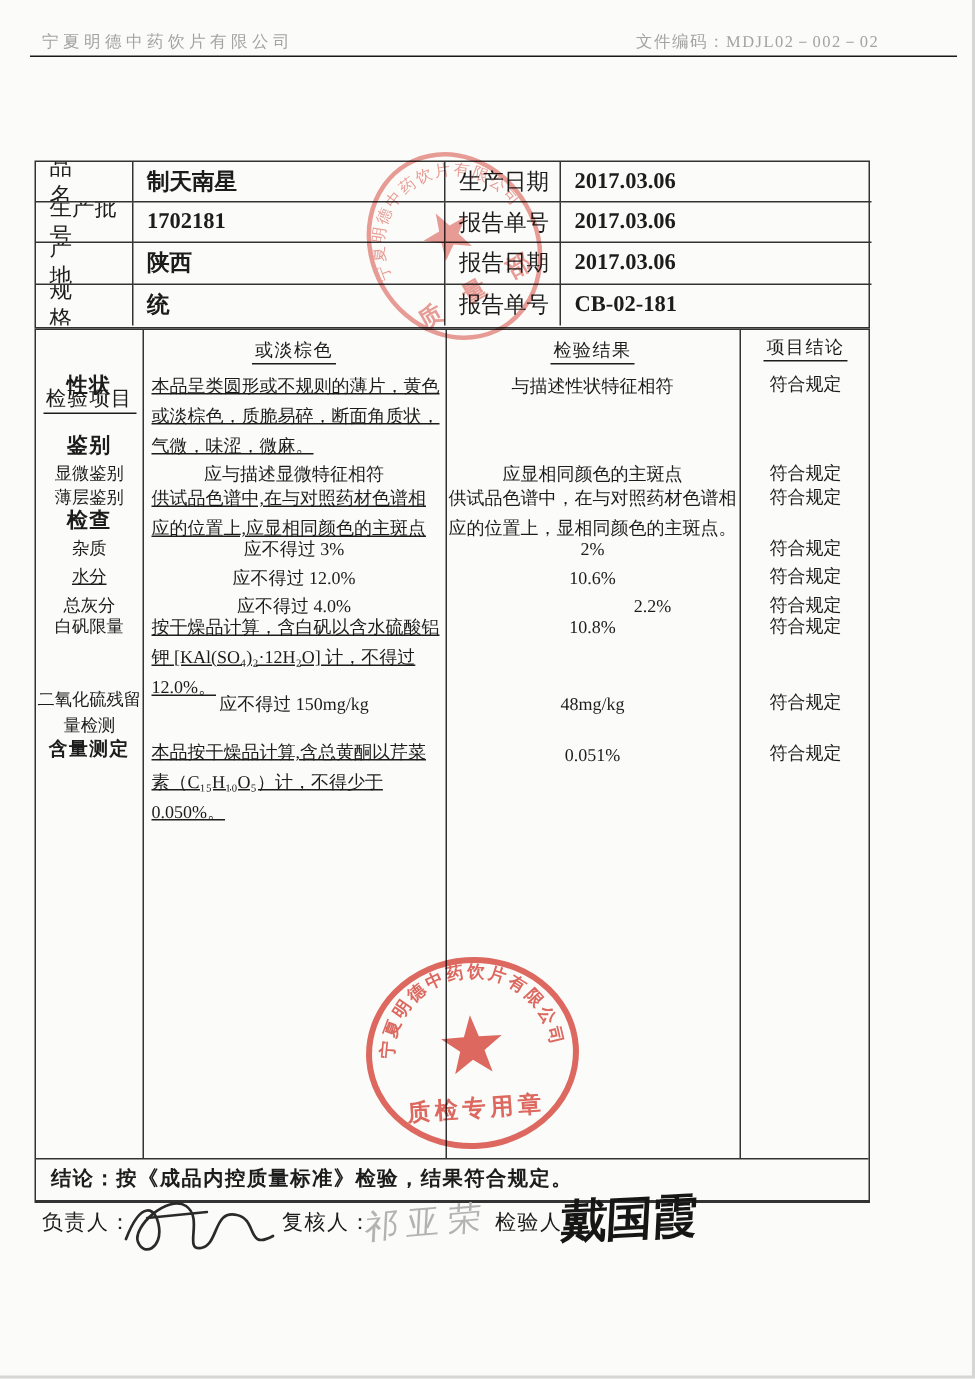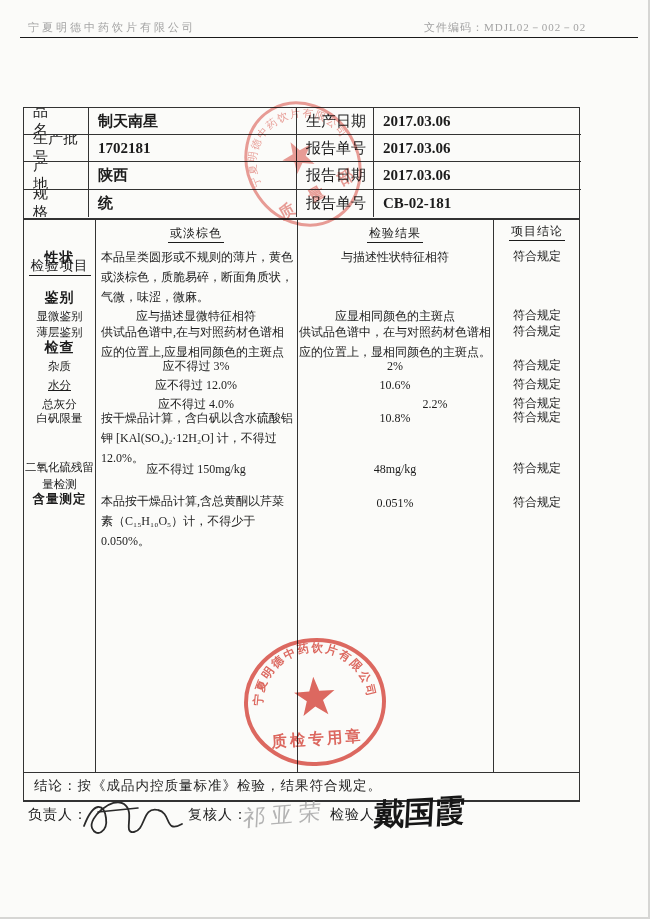--- a/index.html
+++ b/index.html
@@ -23,25 +23,25 @@
   .info-table>div:nth-child(n+13){border-bottom:none;}
   .val{font-weight:700;font-size:14px;}
   
   .main-table{left:23px;top:219px;width:557px;height:583px;border:1.5px solid #333;border-bottom-width:2.5px;box-sizing:border-box;}
   .vline{top:0;width:1px;height:552px;background:#333;}
   .hline{left:0;top:552px;width:100%;height:1px;background:#333;}
   .th{font-size:13.5px;letter-spacing:1px;}
   .th span{border-bottom:1.2px solid #1c1c1c;padding:0 2px 2px 2px;}
   .c1{left:0;width:71px;text-align:center;font-size:11.5px;line-height:17px;white-space:pre-line;}
   .c1b{font-size:14px;font-weight:700;letter-spacing:1px;}
-  .std{left:77px;width:196px;text-align:left;font-size:12px;line-height:20px;white-space:pre-line;}
+  .std{left:77px;width:196px;text-align:left;font-size:12px;line-height:20px;white-space:pre-line;text-decoration:underline;}
   .stdc{left:71px;width:202px;text-align:center;font-size:12px;line-height:20px;}
   .res{left:273px;width:196px;text-align:center;font-size:12px;line-height:20px;white-space:pre-line;}
   .con{left:469px;width:88px;text-align:center;font-size:12px;}
-  .concl-row{left:10px;top:557px;width:540px;font-size:13.5px;font-weight:400;letter-spacing:1px;}
+  .concl-row{left:10px;top:557px;width:540px;font-size:13.5px;font-weight:700;letter-spacing:1px;}
   
   .sig-label{font-size:14px;letter-spacing:1px;}
   .sig-reviewer{font-size:22px;color:#b3b3b3;transform:rotate(-5deg) skewX(-8deg);letter-spacing:6px;font-weight:400;}
   .sig-inspector{font-size:31px;color:#161616;transform:rotate(-3deg) skewX(-6deg);letter-spacing:-1px;font-weight:700;}
   
   .stamp{mix-blend-mode:multiply;pointer-events:none;}
   svg text{font-family:"Liberation Serif","DejaVu Serif",serif;}
 </style>
 </head>
 <body>

